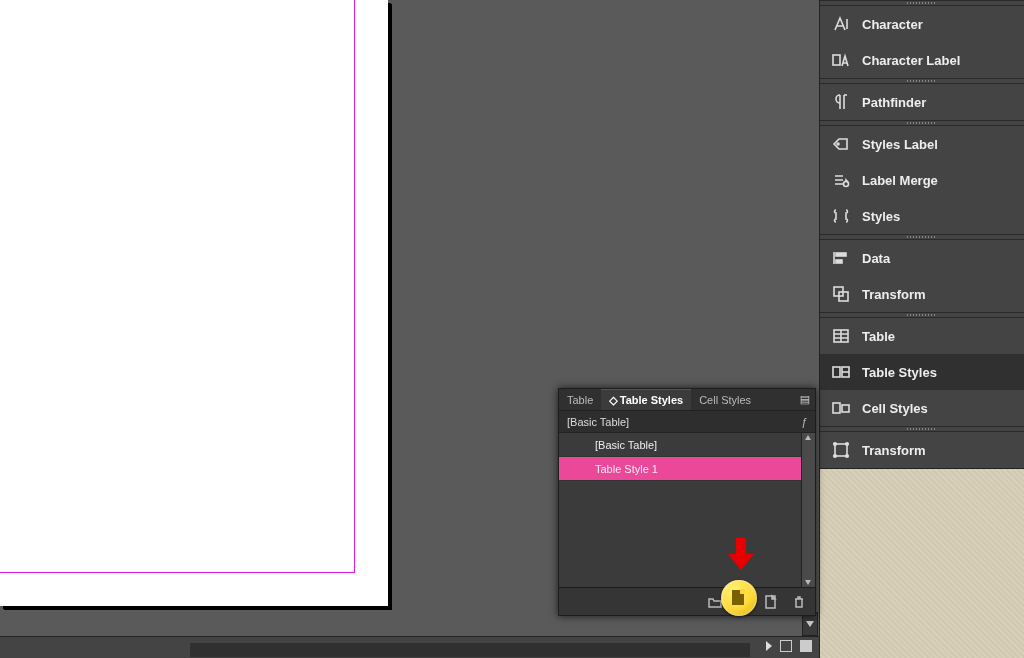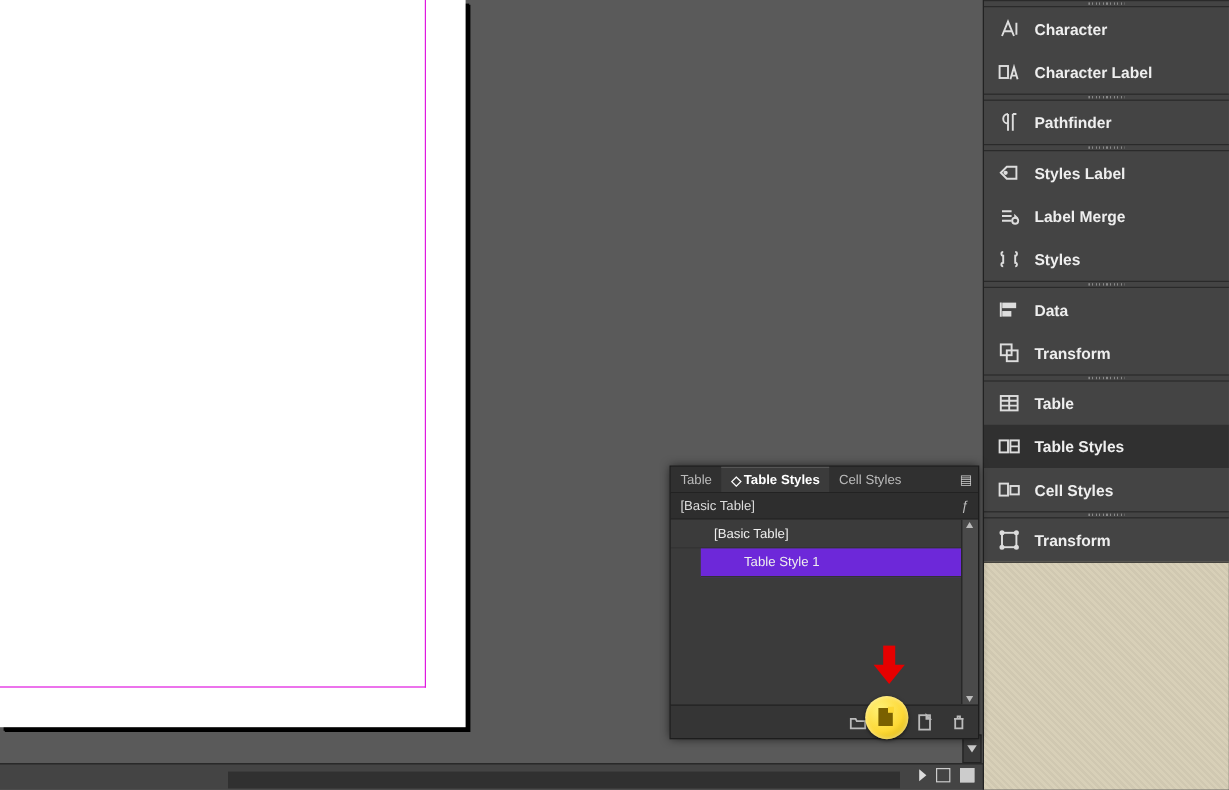--- a/index.html
+++ b/index.html
@@ -146,21 +146,21 @@
   }
   .fp-row {
     height:24px;
     display:flex;align-items:center;
     padding-left:36px;
     font-size:11px;
     color:#eee;
     border-bottom:1px solid #333;
     cursor:pointer;
   }
-  .fp-row.sel { background:#6d28d9;margin-left:25px; }
+  .fp-row.sel { background:#ec4899; }
   .fp-scroll {
     position:absolute; right:0; top:0; width:14px; height:100%;
     background:#4a4a4a; border-left:1px solid #222;
   }
   .fp-scroll::before{content:"";position:absolute;top:2px;left:3px;width:0;height:0;border-left:3px solid transparent;border-right:3px solid transparent;border-bottom:5px solid #bbb;}
   .fp-scroll::after{content:"";position:absolute;bottom:2px;left:3px;width:0;height:0;border-left:3px solid transparent;border-right:3px solid transparent;border-top:5px solid #bbb;}
   .fp-footer {
     height:28px;
     background:#353535;
     border-top:1px solid #1d1d1d;

